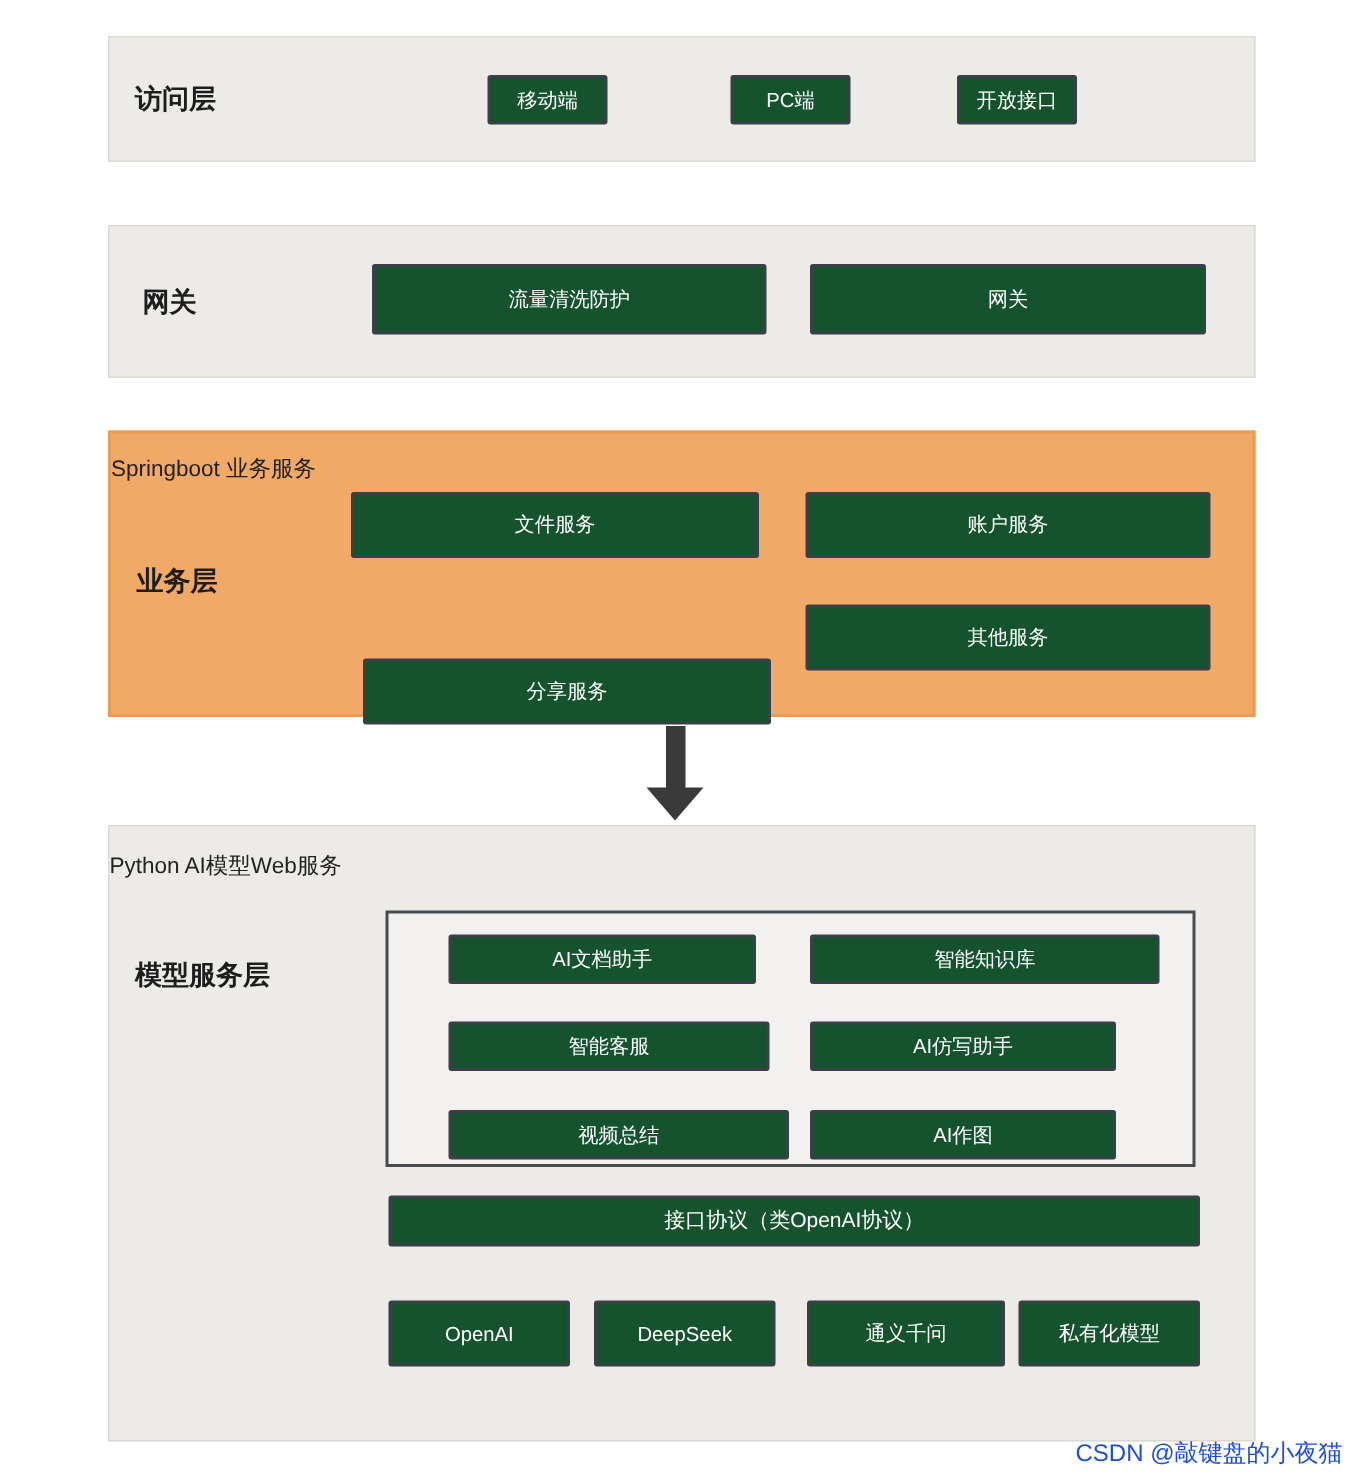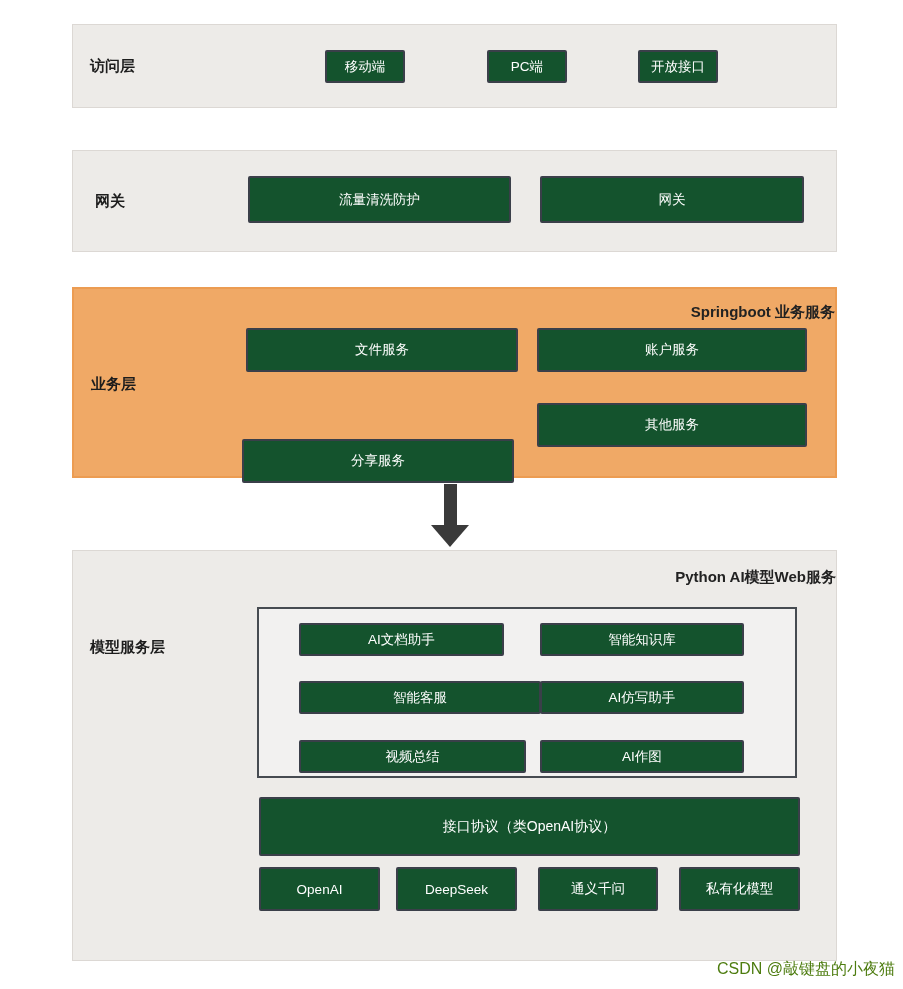--- a/index.html
+++ b/index.html
@@ -9,48 +9,48 @@
     overflow:hidden;
   }
   .panel {
     position:absolute; left:72px; width:765px; box-sizing:border-box;
     background:#EDEBE8; border:1px solid #DCD8D4;
   }
   .panel.orange {
     background:#F0A966; border:2px solid #EC9C52;
   }
   .layer-label {
-    position:absolute; left:17px; font-weight:bold; font-size:15px; color:#1d1d1d;
+    position:absolute; left:17px; font-weight:bold; font-size:18px; color:#1d1d1d;
     white-space:nowrap;
   }
   .v-center { top:50%; transform:translateY(-50%); }
   .panel-title {
-    position:absolute; left:0; width:100%; text-align:right;
-    font-weight:bold; font-size:15px; color:#222;
+    position:absolute; left:0; width:100%; text-align:left;
+    font-weight:normal; font-size:15px; color:#222;
   }
   .node {
     position:absolute; box-sizing:border-box;
     background:#14532d; border:2px solid #3A3F49; border-radius:2px;
     color:#ffffff; font-size:13.5px;
     display:flex; align-items:center; justify-content:center;
     white-space:nowrap;
   }
   .inner-box {
     position:absolute; box-sizing:border-box;
     background:#F2F1F0; border:2px solid #464B51;
   }
   .arrow-wrap { position:absolute; left:436px; top:484px; width:28px; height:63px; }
   .arrow-stem { position:absolute; left:8px; top:0; width:13px; height:42px; background:#3A3A3A; }
   .arrow-head {
     position:absolute; left:-5px; top:41px; width:0; height:0;
     border-left:19px solid transparent; border-right:19px solid transparent;
     border-top:22px solid #3A3A3A;
   }
   .watermark {
-    position:absolute; right:8px; top:959px; font-size:16px; color:#4d7c0f;
+    position:absolute; right:8px; top:959px; font-size:16px; color:#1d4ed8;
     white-space:nowrap;
   }
 </style>
 </head>
 <body>
 
 <div class="panel" style="top:24px; height:84px;">
   <div class="layer-label v-center">访问层</div>
   <div class="node" style="left:252px; top:25px; width:80px; height:33px;">移动端</div>
   <div class="node" style="left:414px; top:25px; width:80px; height:33px;">PC端</div>
@@ -59,45 +59,45 @@
 
 <div class="panel" style="top:150px; height:102px;">
   <div class="layer-label v-center" style="left:22px;">网关</div>
   <div class="node" style="left:175px; top:25px; width:263px; height:47px;">流量清洗防护</div>
   <div class="node" style="left:467px; top:25px; width:264px; height:47px;">网关</div>
 </div>
 
 <div class="panel orange" style="top:287px; height:191px;">
   <div class="panel-title" style="top:14px;">Springboot 业务服务</div>
   <div class="layer-label" style="top:86px;">业务层</div>
-  <div class="node" style="left:172px; top:39px; width:272px; height:44px;">文件服务</div>
+  <div class="node" style="left:160px; top:39px; width:272px; height:44px;">文件服务</div>
   <div class="node" style="left:463px; top:39px; width:270px; height:44px;">账户服务</div>
   <div class="node" style="left:168px; top:114px; width:272px; height:44px;margin-top:36px;">分享服务</div>
   <div class="node" style="left:463px; top:114px; width:270px; height:44px;">其他服务</div>
 </div>
 
 <div class="arrow-wrap">
   <div class="arrow-stem"></div>
   <div class="arrow-head"></div>
 </div>
 
 <div class="panel" style="top:550px; height:411px;">
   <div class="panel-title" style="top:17px;">Python AI模型Web服务</div>
   <div class="layer-label" style="top:87px;">模型服务层</div>
 
   <div class="inner-box" style="left:184px; top:56px; width:540px; height:171px;">
     <div class="node" style="left:40px; top:14px; width:205px; height:33px;">AI文档助手</div>
-    <div class="node" style="left:281px; top:14px; width:204px; height:33px;">智能知识库</div>
-    <div class="node" style="left:40px; top:72px; width:242px; height:33px;">智能客服</div>
+    <div class="node" style="left:281px; top:14px; width:233px; height:33px;">智能知识库</div>
+    <div class="node" style="left:40px; top:72px; width:214px; height:33px;">智能客服</div>
     <div class="node" style="left:281px; top:72px; width:204px; height:33px;">AI仿写助手</div>
     <div class="node" style="left:40px; top:131px; width:227px; height:33px;">视频总结</div>
     <div class="node" style="left:281px; top:131px; width:204px; height:33px;">AI作图</div>
   </div>
 
-  <div class="node" style="left:186px; top:246px; width:541px; height:59px; font-size:14px;">接口协议（类OpenAI协议）</div>
+  <div class="node" style="left:186px; top:246px; width:541px; height:34px; font-size:14px;">接口协议（类OpenAI协议）</div>
 
   <div class="node" style="left:186px; top:316px; width:121px; height:44px;">OpenAI</div>
   <div class="node" style="left:323px; top:316px; width:121px; height:44px;">DeepSeek</div>
-  <div class="node" style="left:465px; top:316px; width:120px; height:44px;">通义千问</div>
+  <div class="node" style="left:465px; top:316px; width:132px; height:44px;">通义千问</div>
   <div class="node" style="left:606px; top:316px; width:121px; height:44px;">私有化模型</div>
 </div>
 
 <div class="watermark">CSDN @敲键盘的小夜猫</div>
 
 </body></html>

